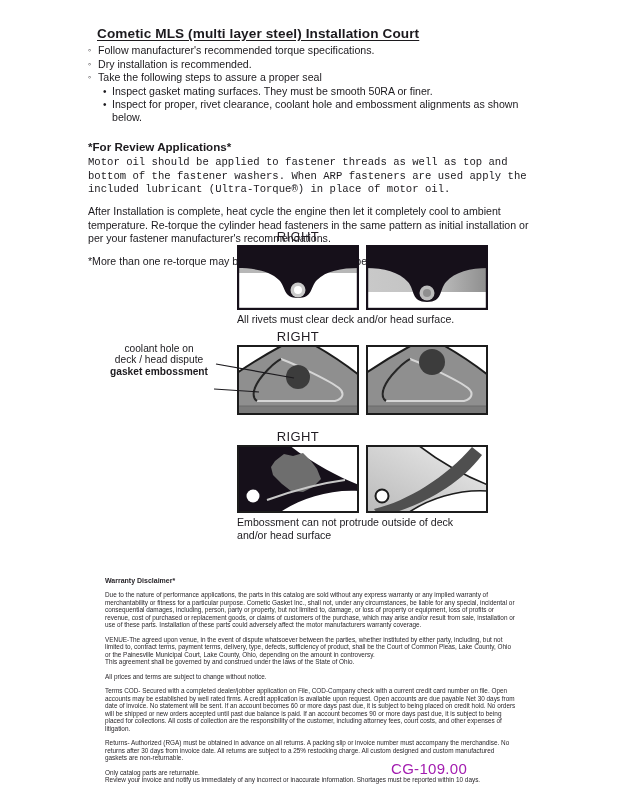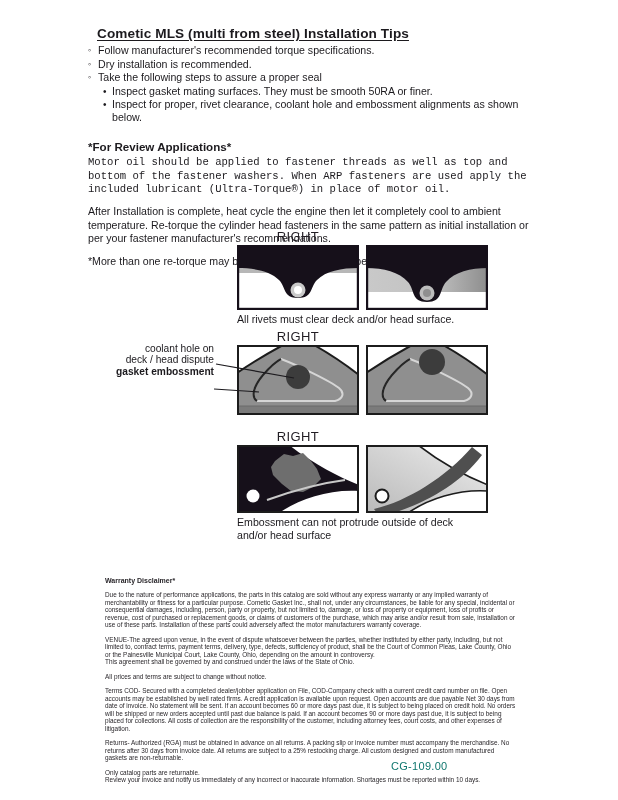--- a/index.html
+++ b/index.html
@@ -18,38 +18,38 @@
   .para{margin:0 0 9px 0;}
   .para.first{margin-top:3px;font-family:Liberation Mono, monospace;}
   
   .diagrow{position:absolute;left:237px;width:251px;}
   .labels{display:flex;gap:7px;height:16px;flex-direction:column;}
   .labels div{width:122px;text-align:center;font-size:13px;letter-spacing:.4px;color:#221e24;}
   .panels{display:flex;gap:7px;}
   .caption{font-size:10.6px;line-height:12.5px;margin-top:3px;color:#1c1a1e;}
   .caption.wrap{width:232px;}
   
-  .callouts{position:absolute;left:104px;top:344px;width:110px;text-align:right;font-size:10.2px;line-height:10.8px;color:#1c1a1e;}
+  .callouts{position:absolute;left:104px;top:344px;width:110px;text-align:center;font-size:10.2px;line-height:10.8px;color:#1c1a1e;}
   .callout2{margin-top:1px;font-weight:bold;}
   .leader-svg{position:absolute;left:104px;top:340px;width:200px;height:80px;pointer-events:none;}
   
   .disclaimer{position:absolute;left:105px;top:577px;width:412px;color:#2a272b;}
   .disclaimer h4{font-size:7px;margin:0 0 7px 0;}
   .disclaimer p{font-size:6.4px;line-height:7.5px;margin:0 0 7px 0;white-space:pre-line;}
   
-  .footer-code{position:absolute;left:391px;top:760px;font-size:11px;letter-spacing:.3px;color:#0f766e;}
+  .footer-code{position:absolute;left:391px;top:760px;font-size:15px;letter-spacing:.3px;color:#a21caf;}
   svg.panel{display:block;}
 </style>
 </head>
 <body>
 
 <div id="doc">
 
   <div class="textblock">
-    <div class="title">Cometic MLS (multi from steel) Installation Tips</div>
+    <div class="title">Cometic MLS (multi layer steel) Installation Court</div>
 
     <div class="bullet">
       <span class="mk">◦</span>
       <span>Follow manufacturer's recommended torque specifications.</span>
     </div>
     <div class="bullet">
       <span class="mk">◦</span>
       <span>Dry installation is recommended.</span>
     </div>
     <div class="bullet">

